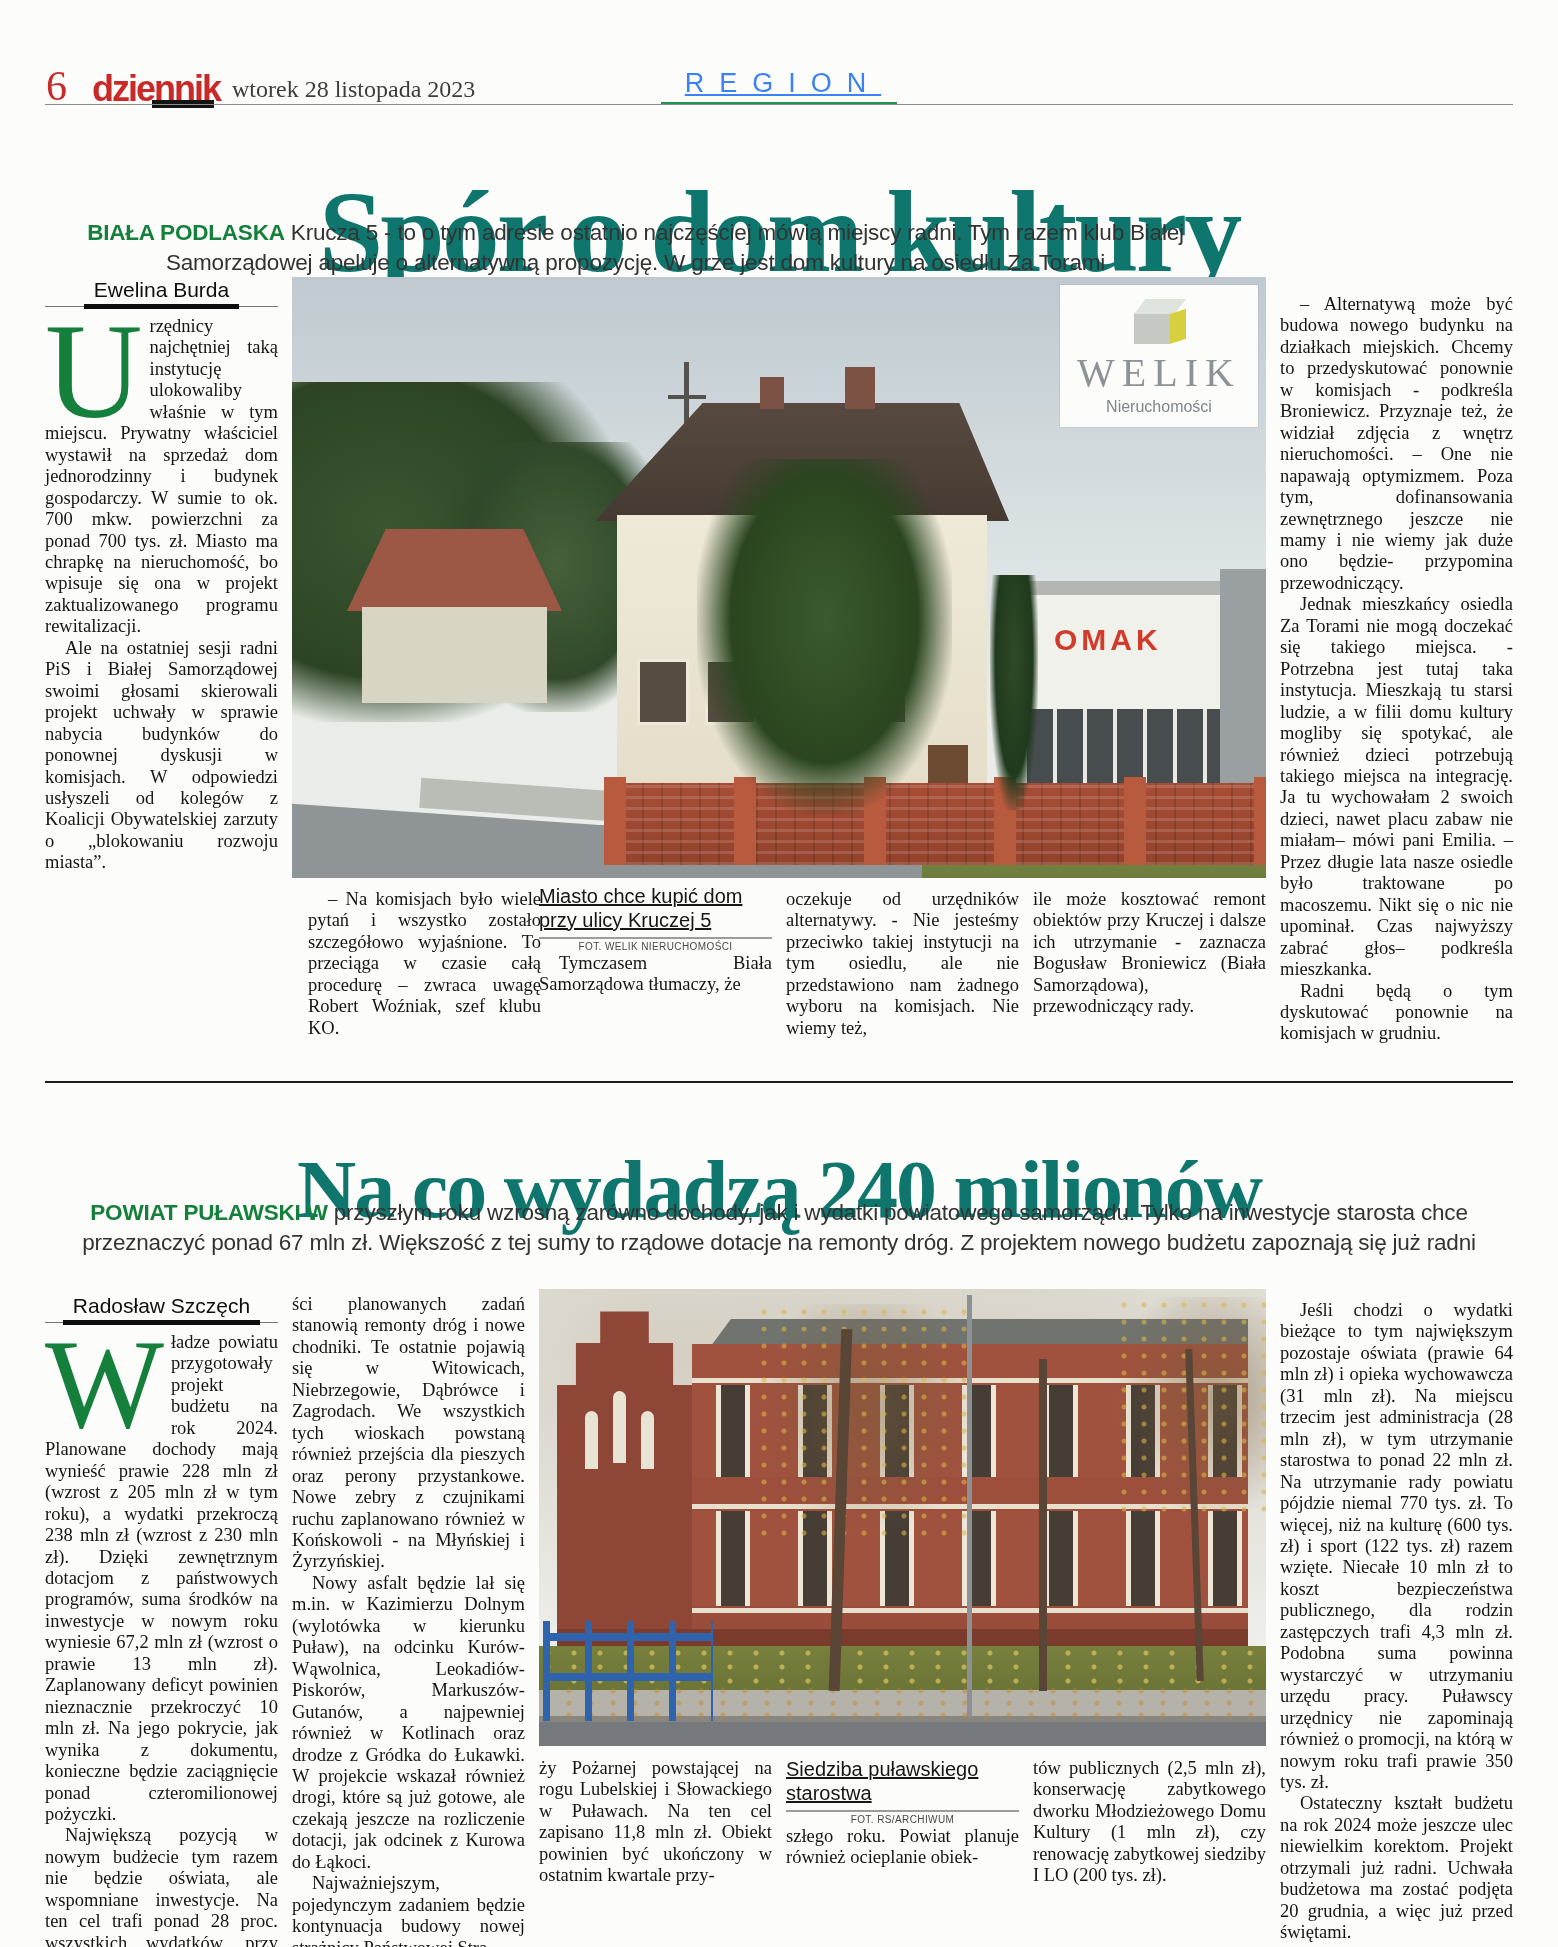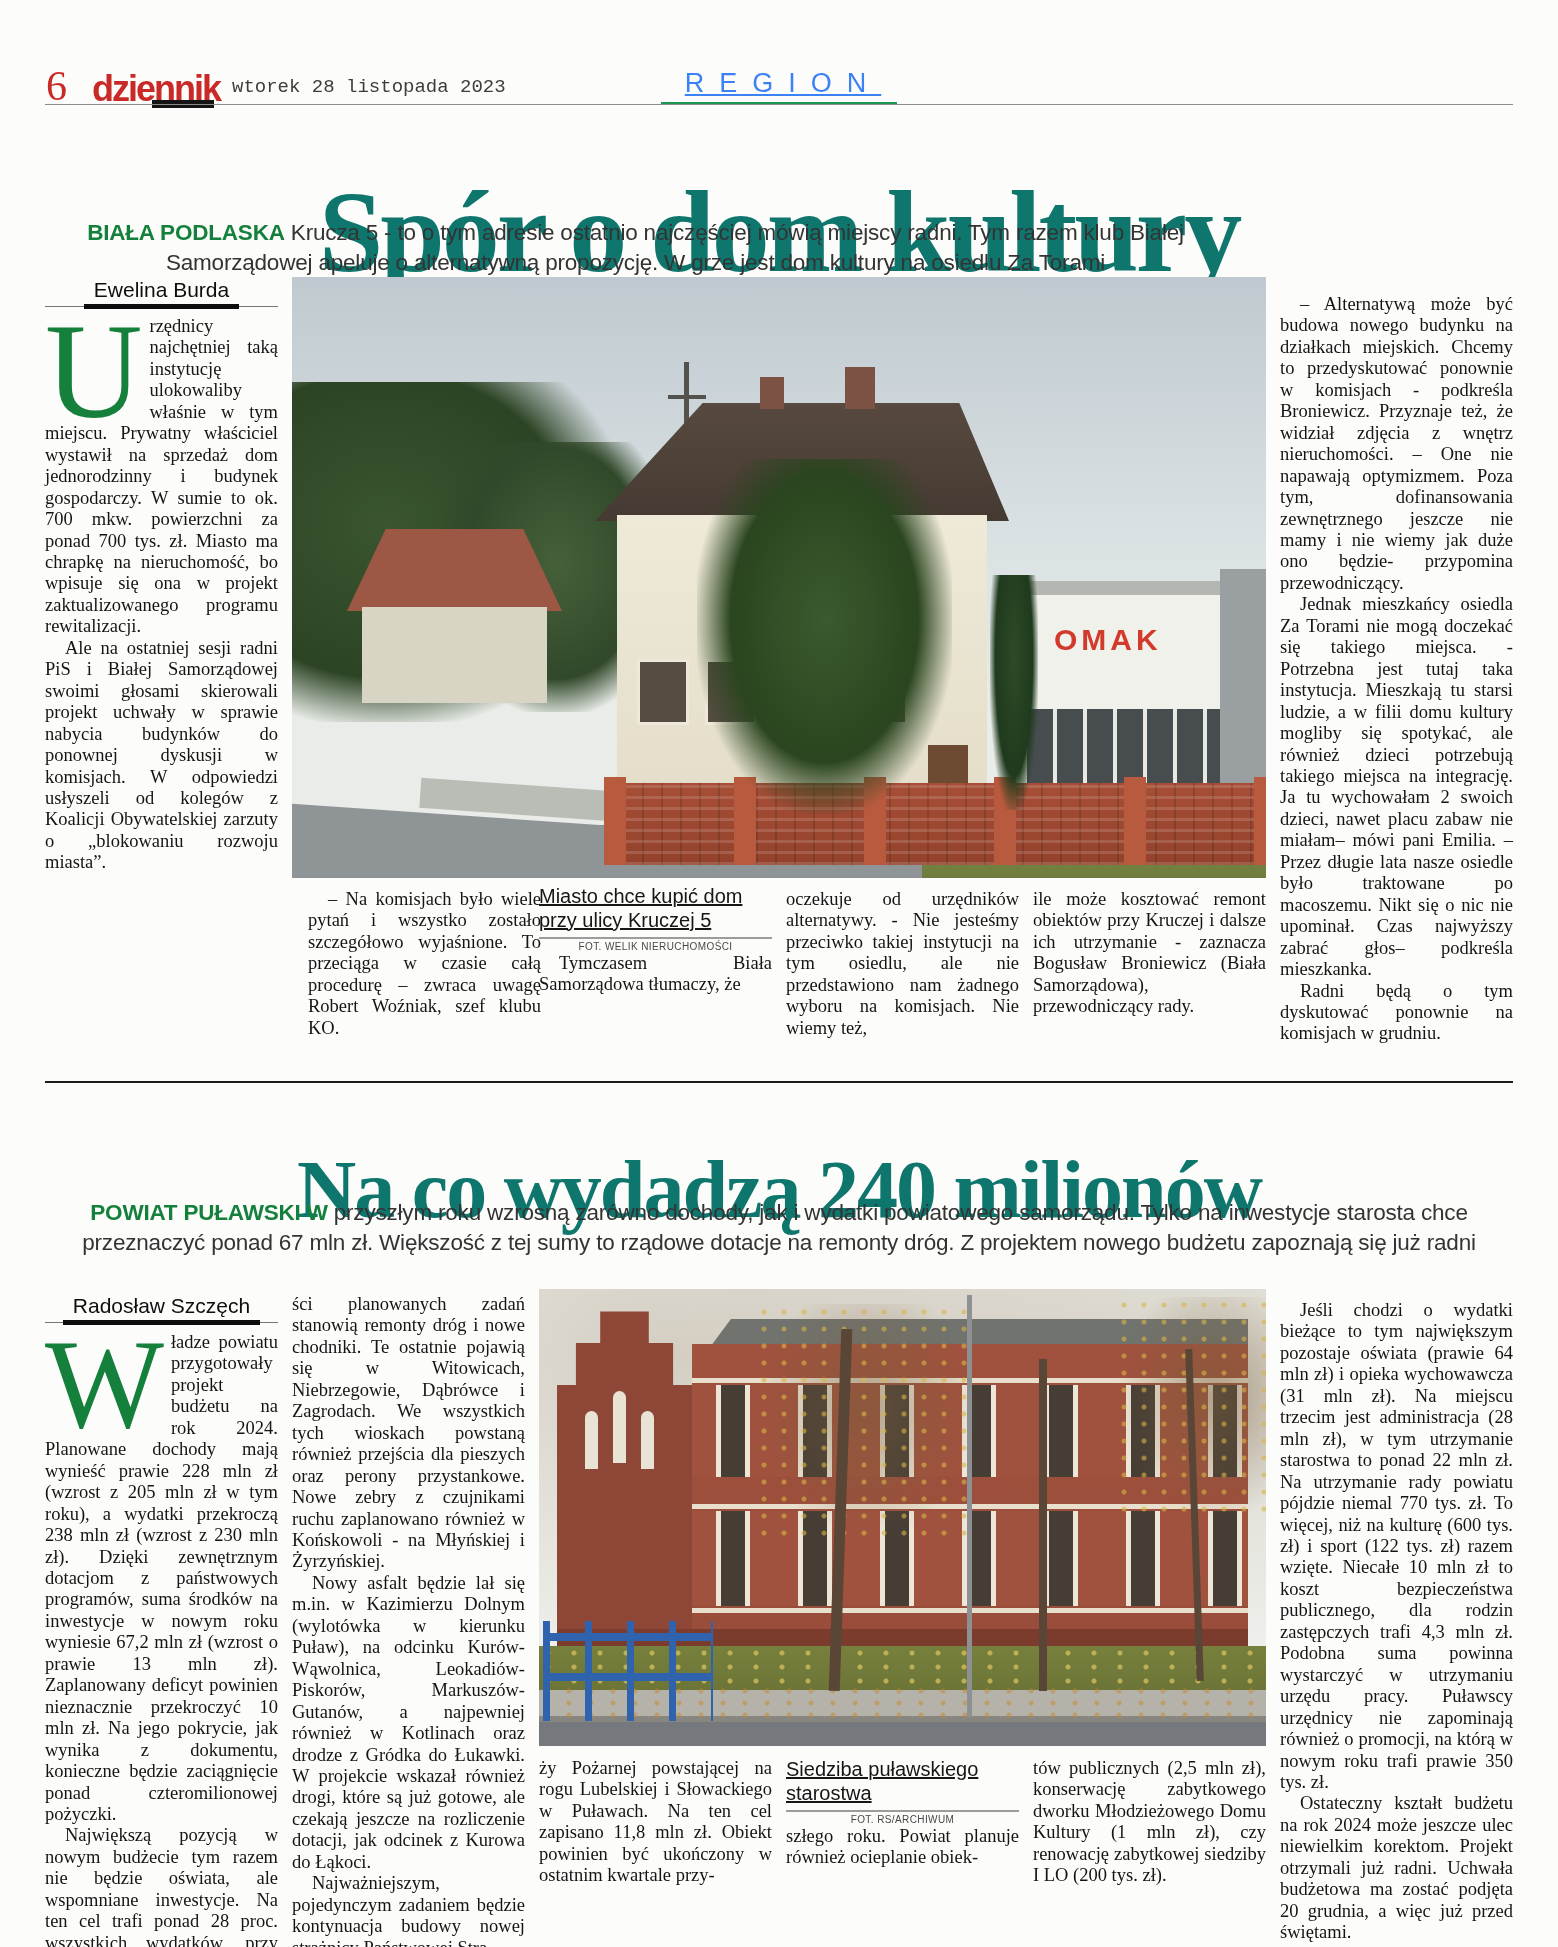--- a/index.html
+++ b/index.html
@@ -5,21 +5,21 @@
   :root{ --green:#15803c; --red:#c92a28; --ink:#101010; }
   html,body{margin:0;padding:0;}
   body{width:1558px;height:1947px;position:relative;background:#fcfcfa;
        font-family:"Liberation Serif",serif;color:#161616;overflow:hidden;}
   .abs{position:absolute;}
   
   .pagenum{left:46px;top:62px;font-size:42px;color:var(--red);font-family:"Liberation Serif",serif;}
   .brand{left:92px;top:68px;font-family:"Liberation Sans",sans-serif;font-weight:bold;
          font-size:36px;letter-spacing:-2px;color:var(--red);}
   .brand-strip{left:152px;top:100px;width:62px;height:8px;background:#141414;}
-  .mast-date{left:232px;top:76px;font-family:Liberation Mono, monospace;font-size:19px;color:#3d3d3d;}
+  .mast-date{left:232px;top:76px;font-family:Liberation Serif, serif;font-size:24px;color:#3d3d3d;}
   .mast-rule{left:45px;top:104px;width:1468px;height:1px;background:#8b8b8b;}
   .section-wrap{left:0;top:68px;width:100%;text-align:center;}
   .section-label{display:inline-block;font-family:"Liberation Sans",sans-serif;font-size:27px;
         letter-spacing:15px;color:#3b82f6;background:#fcfcfa;padding:0 16px 3px 24px;
         border-bottom:2px solid #1d9850;position:relative;z-index:2;text-decoration:underline;}
   
   .headline{left:0;width:100%;text-align:center;font-weight:bold;color:#0f766e;line-height:1;}
   .h1a{top:96px;font-size:116px;letter-spacing:-3px;}
   .h1b{top:1094px;font-size:82px;letter-spacing:-2px;}
   .lede{font-family:"Liberation Sans",sans-serif;font-size:22.5px;line-height:1.32;color:#333;
@@ -189,20 +189,27 @@
   <div class="p1-omak-sign">OMAK</div>
   <div class="p1-omak-dark"></div>
   <div class="p1-greywall"></div>
   <div class="p1-lawn"></div>
   <div class="p1-road"></div>
   <div class="p1-sidewalk"></div>
   <div class="p1-fence"></div>
   <div class="p1-fence-posts"></div>
   <div class="p1-conifer"></div>
   <div class="p1-bigtree"></div>
+  <div class="p1-wm">
+    <div class="p1-cube-top"></div>
+    <div class="p1-cube-front"></div>
+    <div class="p1-cube-side"></div>
+    <div class="p1-wm-title">WELIK</div>
+    <div class="p1-wm-sub">Nieruchomości</div>
+  </div>
 </div>
 
 <div class="colblock" style="left:308px;top:889px">
   <p class="ind">– Na komisjach było wiele pytań i wszystko zostało szczegółowo wyjaśnione. To przeciąga w czasie całą procedurę – zwraca uwagę Robert Woźniak, szef klubu KO.</p>
 </div>
 
 <div class="colblock" style="left:539px;top:885px">
   <div class="cap">Miasto chce kupić dom przy ulicy Kruczej 5</div>
   <div class="credit">FOT. WELIK NIERUCHOMOŚCI</div>
   <p class="ind capfollow">Tymczasem Biała Samorządowa tłumaczy, że</p>

